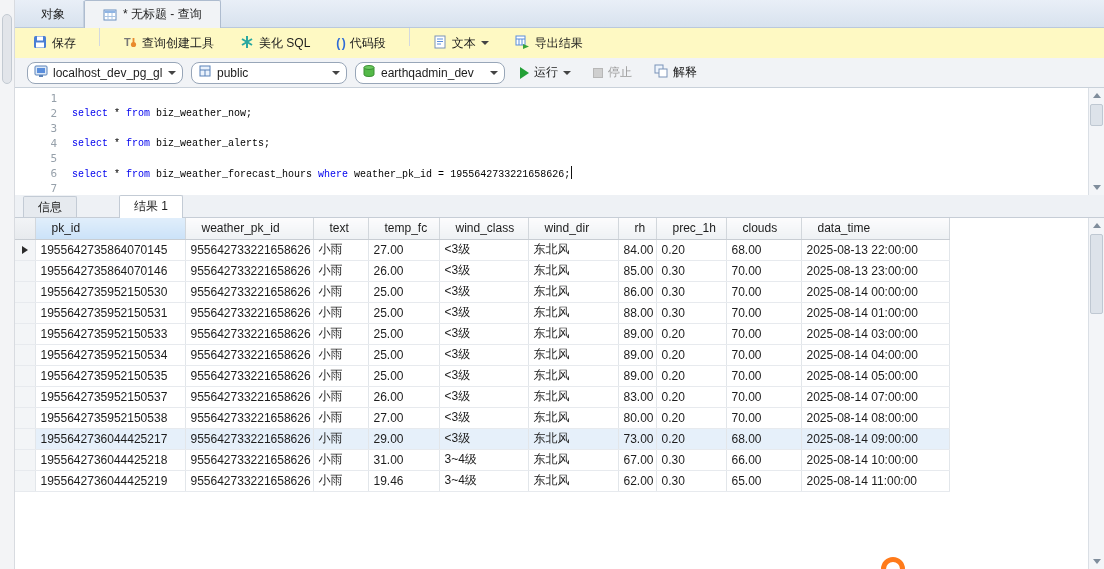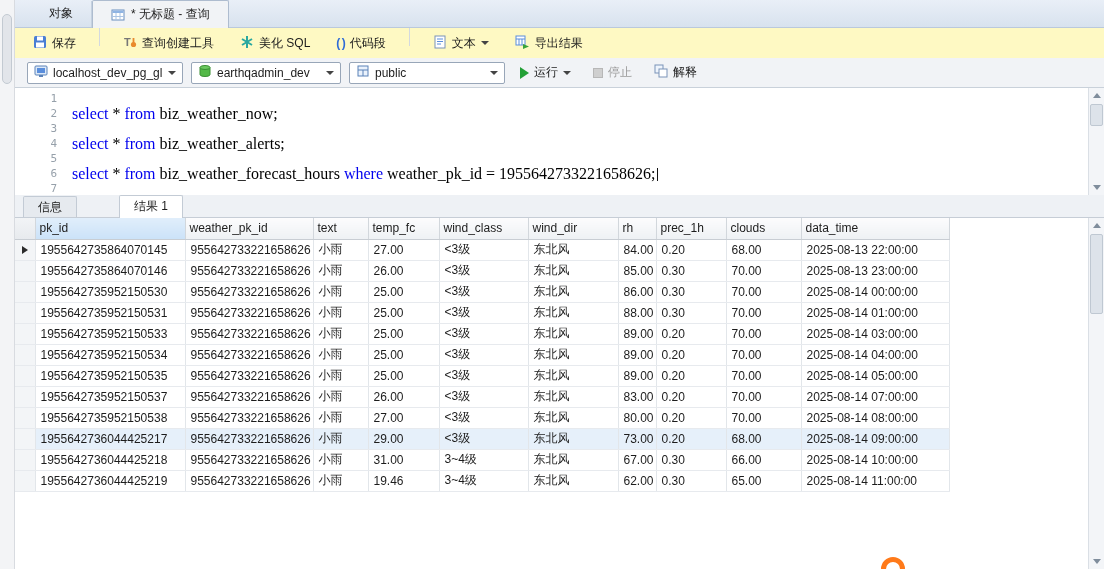--- a/index.html
+++ b/index.html
@@ -8,48 +8,48 @@
 
   .app { position:relative; width:1104px; height:569px; overflow:hidden; background:#fff; }
 
   
   .left-strip { position:absolute; left:0; top:0; width:15px; height:100%; background:#f3f4f6; border-right:1px solid #d8dbe0; }
   .left-thumb { position:absolute; left:2px; top:14px; width:10px; height:70px; background:#e2e5ea; border:1px solid #c3cad2; border-radius:5px; }
 
   .main { position:absolute; left:15px; top:0; width:1089px; height:569px; display:flex; flex-direction:column; }
 
   
-  .doc-tabbar { flex:0 0 28px; background:linear-gradient(180deg,#e9eff7,#d8e2ee); border-bottom:1px solid #bac9dc; display:flex; align-items:center; padding-left:16px; }
+  .doc-tabbar { flex:0 0 28px; background:linear-gradient(180deg,#e9eff7,#d8e2ee); border-bottom:1px solid #bac9dc; display:flex; align-items:flex-end; padding-left:8px; }
   .doc-tab { height:26px; display:inline-flex; align-items:center; gap:6px; padding:0 18px; color:#222; border-right:1px solid #c5d1e0; }
   .doc-tab.active { height:28px; background:#f1f3f6; border:1px solid #aebccf; border-bottom:none; border-radius:2px 2px 0 0; margin-bottom:-1px; }
   .tab-ic { display:inline-flex; }
 
   
   .toolbar { flex:0 0 30px; background:#fef9c3; display:flex; padding-left:10px; gap:10px; }
   .tb-btn { display:inline-flex; align-items:center; gap:5px; padding:3px 8px; border-radius:2px; white-space:nowrap; }
   .tb-sep { width:1px; height:18px; background:#d3d9e0; margin:0 5px; }
   .paren-ic { color:#2e6bd6; font-weight:bold; font-size:12px; letter-spacing:-1px; }
 
   
   .connbar { flex:0 0 30px; background:#f1f3f6; border-bottom:1px solid #c9d1da; display:flex; align-items:center; gap:8px; padding-left:12px; }
-  .combo { display:inline-flex; align-items:center; gap:5px; height:22px; border:1px solid #98a6b8; background:#fff; border-radius:2px; padding:0 6px; }
+  .combo { display:inline-flex; align-items:center; gap:5px; height:22px; border:1px solid #98a6b8; background:#fff; border-radius:8px; padding:0 6px; }
   .combo .combo-text { flex:1; overflow:hidden; white-space:nowrap; }
   .w1 { width:156px; } .w2 { width:150px; } .w3 { width:156px; }
   .caret-down { width:0; height:0; border-left:4px solid transparent; border-right:4px solid transparent; border-top:4px solid #444; display:inline-block; }
   .run-btn, .stop-btn, .explain-btn { display:inline-flex; align-items:center; gap:5px; padding:2px 7px; white-space:nowrap; }
   .play-ic { width:0; height:0; border-top:6px solid transparent; border-bottom:6px solid transparent; border-left:9px solid #23a036; display:inline-block; }
   .stop-ic { width:10px; height:10px; background:#cfcfcf; border:1px solid #b7b7b7; display:inline-block; }
   .stop-btn { color:#9c9c9c;text-align:right; }
 
   
   .editor { flex:0 0 107px; position:relative; background:#fff; overflow:hidden; }
   .gutter { position:absolute; left:0; top:3px; width:50px; }
   .ln { height:15px; line-height:15px; text-align:right; padding-right:8px; color:#96a0aa; font-family:"DejaVu Sans Mono","Liberation Mono",monospace; font-size:11px; }
   .code { position:absolute; left:57px; top:3px; right:18px; }
-  .code-line { height:15px; line-height:15px; white-space:pre; font-family:Liberation Serif, serif; font-size:16px; }
+  .code-line { height:15px; line-height:15px; white-space:pre; font-family:Liberation Mono, monospace; font-size:10px; }
   .tok-kw { color:#0000ee; }
   .tok-pl { color:#000; }
   .tok-num { color:#000; }
   .text-caret { display:inline-block; width:1px; height:13px; background:#111; vertical-align:-2px; margin-left:1px; }
 
   
   .scroll-v { position:absolute; right:0; top:0; bottom:0; width:16px; background:#f3f5f8; border-left:1px solid #dadfe5; }
   .sb-arrow { position:absolute; left:0; width:15px; height:15px; display:flex; align-items:center; justify-content:center; }
   .sb-arrow.up { top:0; } .sb-arrow.down { bottom:0; }
   .tri-up { width:0; height:0; border-left:4px solid transparent; border-right:4px solid transparent; border-bottom:5px solid #7f8d9c; }
@@ -59,21 +59,21 @@
   .grid-thumb { top:16px; height:80px; }
 
   
   .result-tabbar { flex:0 0 23px; background:#eef1f5; border-bottom:1px solid #c6cdd6; display:flex; align-items:flex-end; padding-left:8px;gap:40px; }
   .rtab { height:21px; line-height:20px; padding:0 14px; border:1px solid #c3cbd5; border-bottom:none; background:#e6eaef; margin-right:2px; border-radius:2px 2px 0 0; }
   .rtab.active { background:#fff; height:23px; margin-bottom:-1px; }
 
   
   .grid-wrap { flex:1 1 auto; position:relative; background:#fff; overflow:hidden; }
   table.grid { border-collapse:collapse; table-layout:fixed; width:934px; }
-  table.grid th { height:21px; font-weight:normal; text-align:left; padding:0 4px;
+  table.grid th { height:21px; font-weight:normal; text-align:left; padding:0 16px;
     background:linear-gradient(180deg,#fcfcfd,#eef1f4);
     border-right:1px solid #d2d7dc; border-bottom:1px solid #c8cdd3; white-space:nowrap; overflow:hidden; }
   table.grid th.th-hl { background:linear-gradient(180deg,#e0eefb,#cbe2f8); }
   table.grid th.marker-h { background:linear-gradient(180deg,#f2f4f6,#e7eaee); }
   table.grid td { height:21px; padding:0 5px; border-right:1px solid #e2e6ea; border-bottom:1px solid #e7eaee; white-space:nowrap; overflow:hidden; }
   td.marker { background:#f3f5f7; border-right:1px solid #cfd4da; padding:0; text-align:center; }
   tr.row-hl td { background:#e6f0fa; }
   tr.row-hl td.marker { background:#f3f5f7; }
   .al-r { } .al-l { text-align:left; }
   .tri { display:inline-block; width:0; height:0; border-top:4px solid transparent; border-bottom:4px solid transparent; border-left:6px solid #2b2b2b; }
@@ -180,39 +180,39 @@
         <span>
           <svg width="14" height="14" viewBox="0 0 14 14">
               <rect x="1" y="2" width="12" height="9" rx="1" fill="#dce9f8" stroke="#5a82b8"></rect>
               <rect x="3" y="4" width="8" height="5" fill="#5a8edc"></rect>
               <rect x="5" y="11" width="4" height="2" fill="#5a82b8"></rect>
             </svg>
         </span>
         <span class="combo-text">localhost_dev_pg_gl</span>
         <span class="caret-down"></span>
       </div>
-      <div class="combo w2">
-        <span>
-          <svg width="14" height="14" viewBox="0 0 14 14">
-              <path d="M2 3.5 v7 a5 2 0 0 0 10 0 v-7" fill="#54b948" stroke="#3a8f33"></path>
-              <ellipse cx="7" cy="3.5" rx="5" ry="2" fill="#6cc95f" stroke="#3a8f33"></ellipse>
-            </svg>
-        </span>
-        <span class="combo-text">earthqadmin_dev</span>
-        <span class="caret-down"></span>
-      </div>
       <div class="combo w3">
         <span>
           <svg width="14" height="14" viewBox="0 0 14 14">
               <rect x="2" y="2" width="10" height="10" fill="#eaf2fc" stroke="#5a82b8"></rect>
               <line x1="2" y1="6" x2="12" y2="6" stroke="#5a82b8"></line>
               <line x1="7" y1="6" x2="7" y2="12" stroke="#5a82b8"></line>
             </svg>
         </span>
         <span class="combo-text">public</span>
+        <span class="caret-down"></span>
+      </div>
+      <div class="combo w2">
+        <span>
+          <svg width="14" height="14" viewBox="0 0 14 14">
+              <path d="M2 3.5 v7 a5 2 0 0 0 10 0 v-7" fill="#54b948" stroke="#3a8f33"></path>
+              <ellipse cx="7" cy="3.5" rx="5" ry="2" fill="#6cc95f" stroke="#3a8f33"></ellipse>
+            </svg>
+        </span>
+        <span class="combo-text">earthqadmin_dev</span>
         <span class="caret-down"></span>
       </div>
       <div class="run-btn">
         <span class="play-ic"></span>
         <span>运行</span>
         <span class="caret-down"></span>
       </div>
       <div class="stop-btn">
         <span class="stop-ic"></span>
         <span>停止</span>

